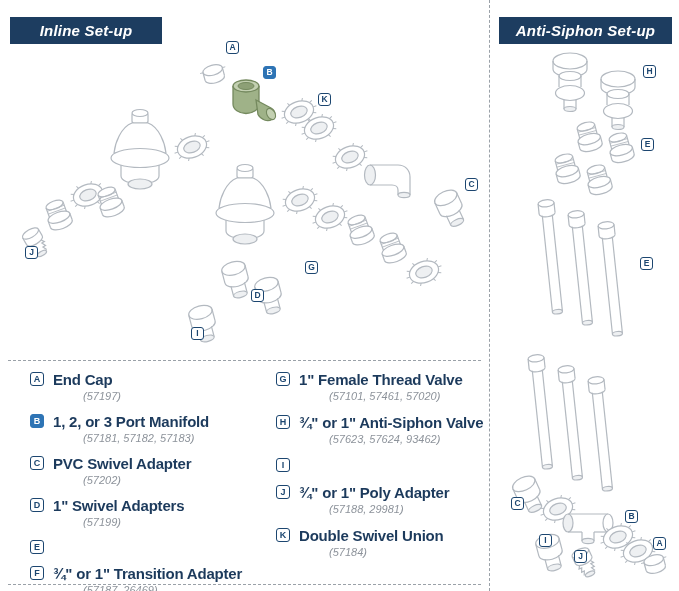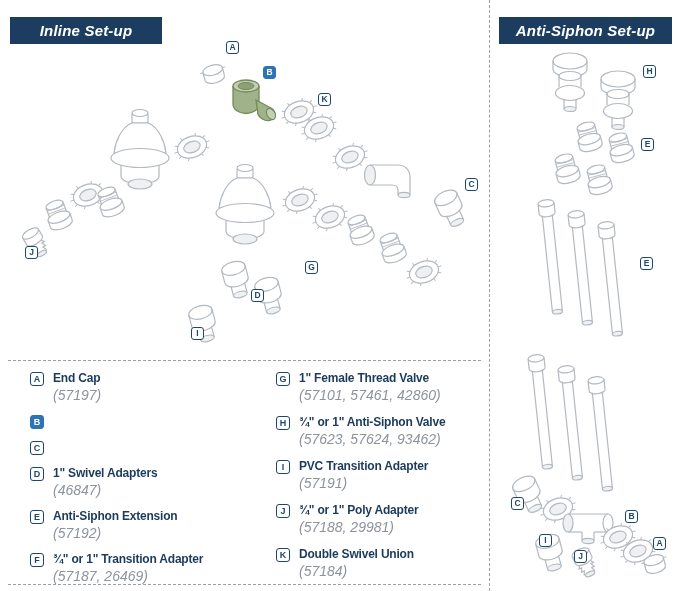--- a/index.html
+++ b/index.html
@@ -33,22 +33,22 @@
   .legend-col { position:absolute; display:flex; flex-direction:column; }
   #legend-col-1 { left:30px;  top:371px; width:238px; gap:11px; }
   #legend-col-2 { left:276px; top:371px; width:205px; gap:12px; }
   .legend-row { display:flex; gap:9px; }
   .badge {
     flex:0 0 14px; width:14px; height:14px; border:1.2px solid #1c4670; border-radius:3px;
     background:#fff; color:#1c4670; font-size:9px; font-weight:bold;
     display:flex; align-items:center; justify-content:center; margin-top:1px; line-height:1;
   }
   .badge.active { background:#2e74b5; border-color:#2e74b5; color:#fff; }
-  .legend-name { font-size:12px; font-weight:bold; color:#1c3a5c; letter-spacing:-.2px; white-space:nowrap; }
-  .legend-nums { font-size:14px; font-style:italic; color:#8d939b; margin-top:2px; white-space:nowrap; }
+  .legend-name { font-size:15px; font-weight:bold; color:#1c3a5c; letter-spacing:-.2px; white-space:nowrap; }
+  .legend-nums { font-size:11px; font-style:italic; color:#8d939b; margin-top:2px; white-space:nowrap;margin-left:30px; }
 </style>
 </head>
 <body>
 
 <div id="page">
 
   <div class="banner" id="banner-inline">Inline Set-up</div>
   <div class="banner" id="banner-anti">Anti-Siphon Set-up</div>
 
   <div class="divider-v"></div>
@@ -234,68 +234,68 @@
   <div class="legend-col" id="legend-col-1">
     <div class="legend-row">
       <span class="badge">A</span>
       <div>
         <div class="legend-name">End Cap</div>
         <div class="legend-nums">(57197)</div>
       </div>
     </div>
     <div class="legend-row">
       <span class="badge active">B</span>
+      <div>
+        <div class="legend-name">1, 2, or 3 Port Manifold</div>
+        <div class="legend-nums">(57181, 57182, 57183)</div>
+      </div>
     </div>
     <div class="legend-row">
       <span class="badge">C</span>
+      <div>
+        <div class="legend-name">PVC Swivel Adapter</div>
+        <div class="legend-nums">(57202)</div>
+      </div>
     </div>
     <div class="legend-row">
       <span class="badge">D</span>
       <div>
         <div class="legend-name">1" Swivel Adapters</div>
-        <div class="legend-nums">(46847)</div>
+        <div class="legend-nums">(57199)</div>
       </div>
     </div>
     <div class="legend-row">
       <span class="badge">E</span>
-      <div>
-        <div class="legend-name">Anti-Siphon Extension</div>
-        <div class="legend-nums">(57192)</div>
-      </div>
     </div>
     <div class="legend-row">
       <span class="badge">F</span>
       <div>
         <div class="legend-name">¾" or 1" Transition Adapter</div>
         <div class="legend-nums">(57187, 26469)</div>
       </div>
     </div>
   </div>
 
   <div class="legend-col" id="legend-col-2">
     <div class="legend-row">
       <span class="badge">G</span>
       <div>
         <div class="legend-name">1" Female Thread Valve</div>
-        <div class="legend-nums">(57101, 57461, 42860)</div>
+        <div class="legend-nums">(57101, 57461, 57020)</div>
       </div>
     </div>
     <div class="legend-row">
       <span class="badge">H</span>
       <div>
         <div class="legend-name">¾" or 1" Anti-Siphon Valve</div>
         <div class="legend-nums">(57623, 57624, 93462)</div>
       </div>
     </div>
     <div class="legend-row">
       <span class="badge">I</span>
-      <div>
-        <div class="legend-name">PVC Transition Adapter</div>
-        <div class="legend-nums">(57191)</div>
-      </div>
     </div>
     <div class="legend-row">
       <span class="badge">J</span>
       <div>
         <div class="legend-name">¾" or 1" Poly Adapter</div>
         <div class="legend-nums">(57188, 29981)</div>
       </div>
     </div>
     <div class="legend-row">
       <span class="badge">K</span>

